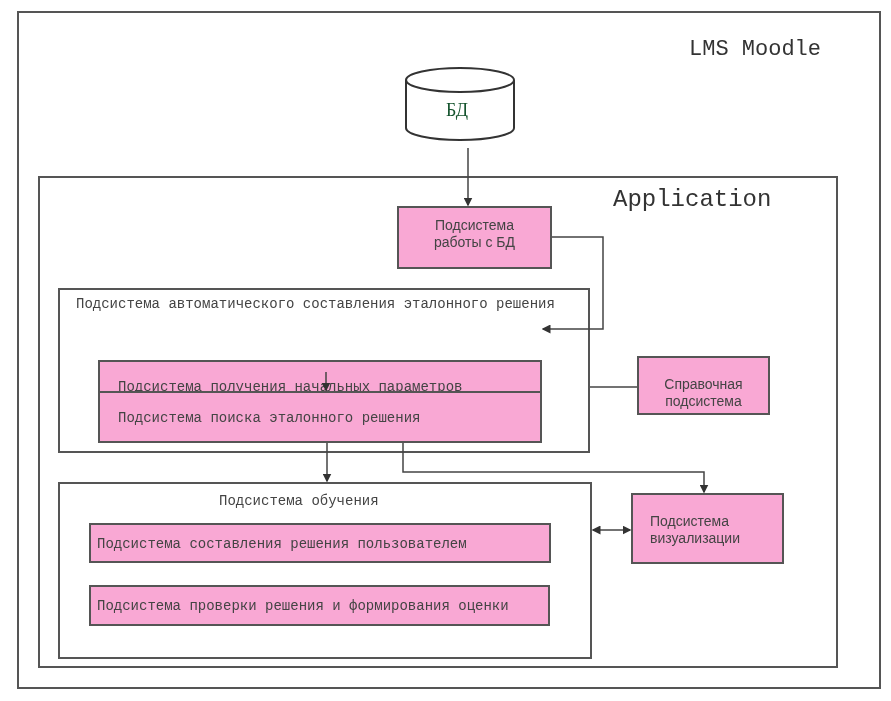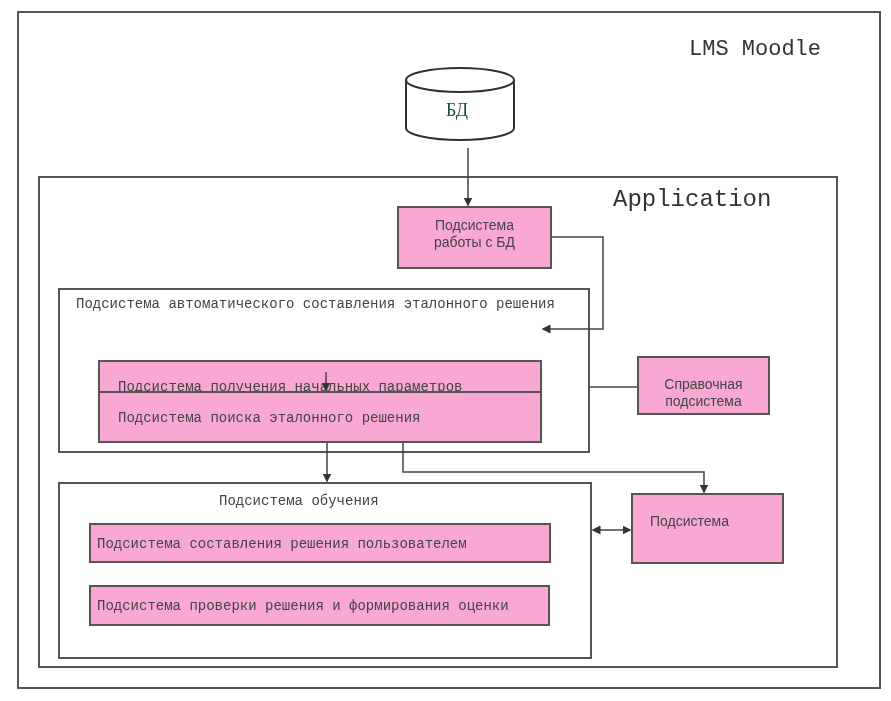--- a/index.html
+++ b/index.html
@@ -50,20 +50,21 @@
 
 <div class="box filled" style="left:89px; top:523px; width:462px; height:40px;">
   <div class="label" style="left:6px; top:11px; font-size:14px;">Подсистема составления решения пользователем</div>
 </div>
 <div class="box filled" style="left:89px; top:585px; width:461px; height:41px;">
   <div class="label" style="left:6px; top:11px; font-size:14px;">Подсистема проверки решения и формирования оценки</div>
 </div>
 
 <div class="box filled" style="left:631px; top:493px; width:153px; height:71px;">
   <div class="center-text" style="top:18px; text-align:left; padding-left:17px;">Подсистема</div>
+  <div class="center-text" style="top:35px; text-align:left; padding-left:17px;">визуализации</div>
 </div>
 
 <svg class="wires" width="891" height="701">
   <defs>
     <marker id="arr" markerWidth="6" markerHeight="6" refX="5" refY="3" orient="auto">
       <path d="M0,0 L6,3 L0,6 z" fill="#333"></path>
     </marker>
     <marker id="arrStart" markerWidth="6" markerHeight="6" refX="1" refY="3" orient="auto">
       <path d="M6,0 L0,3 L6,6 z" fill="#333"></path>
     </marker>

